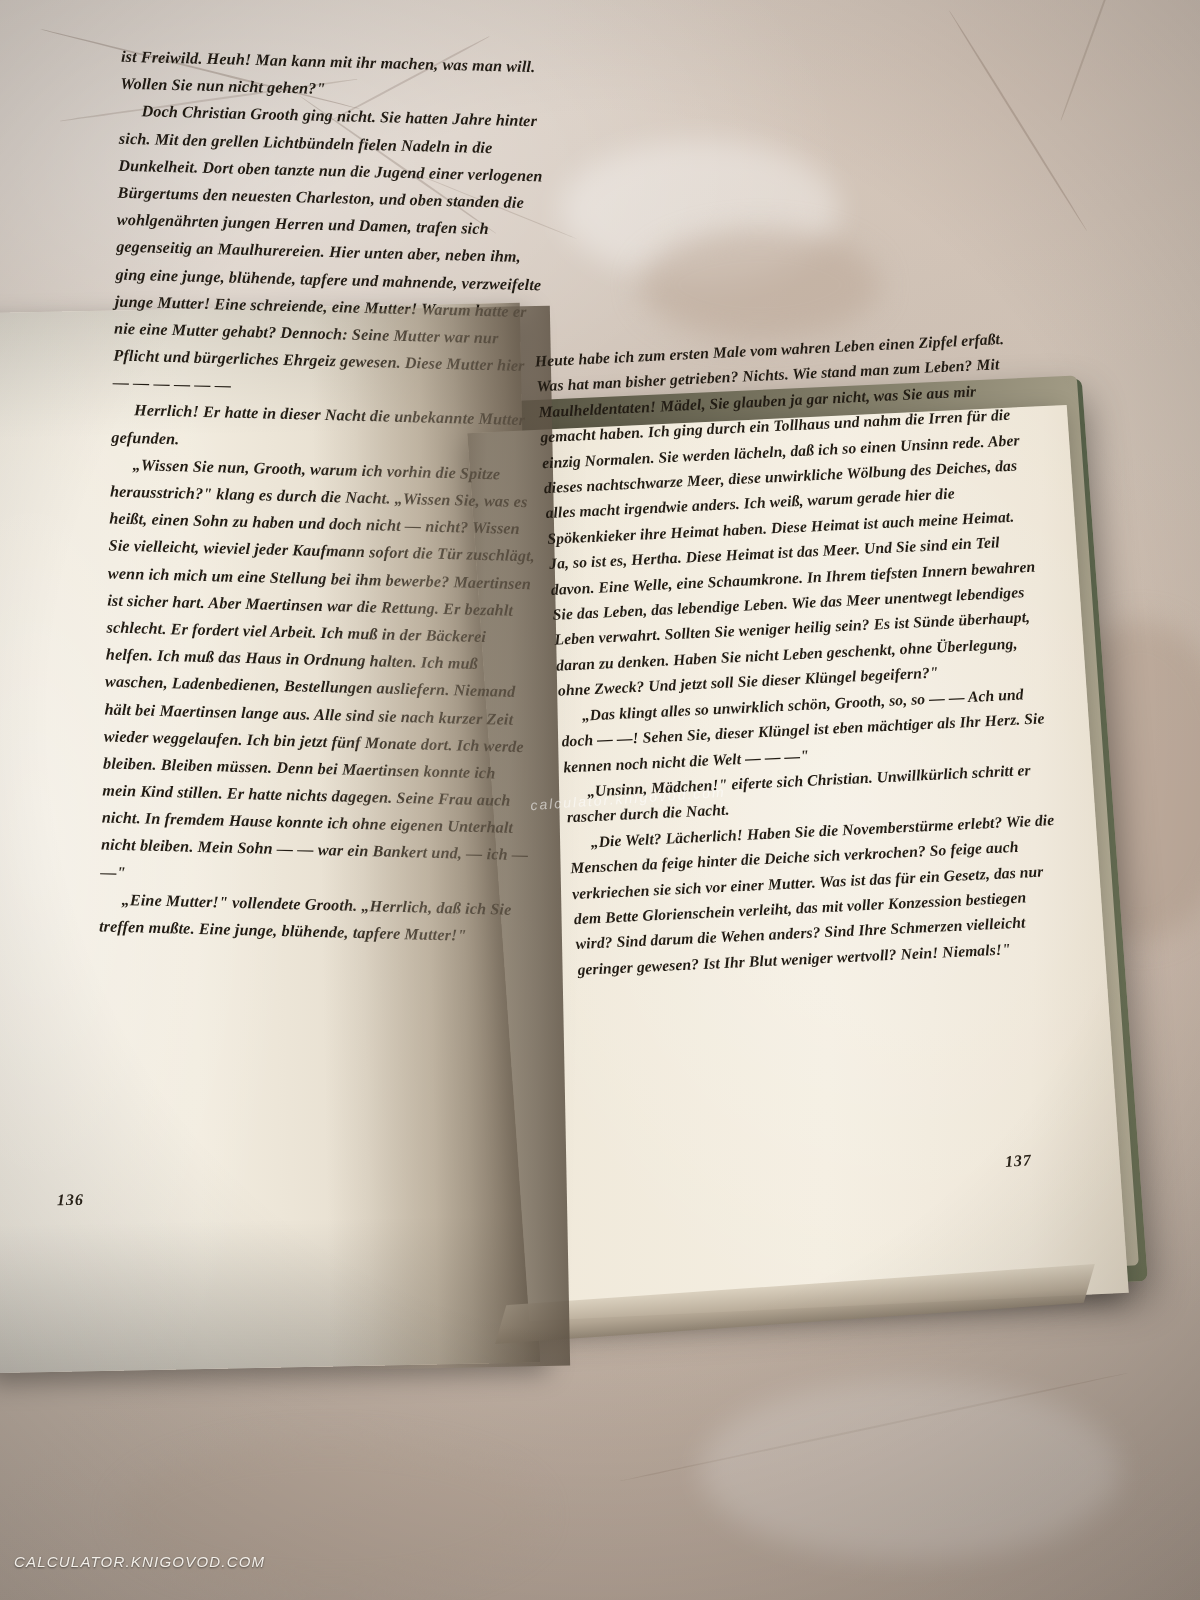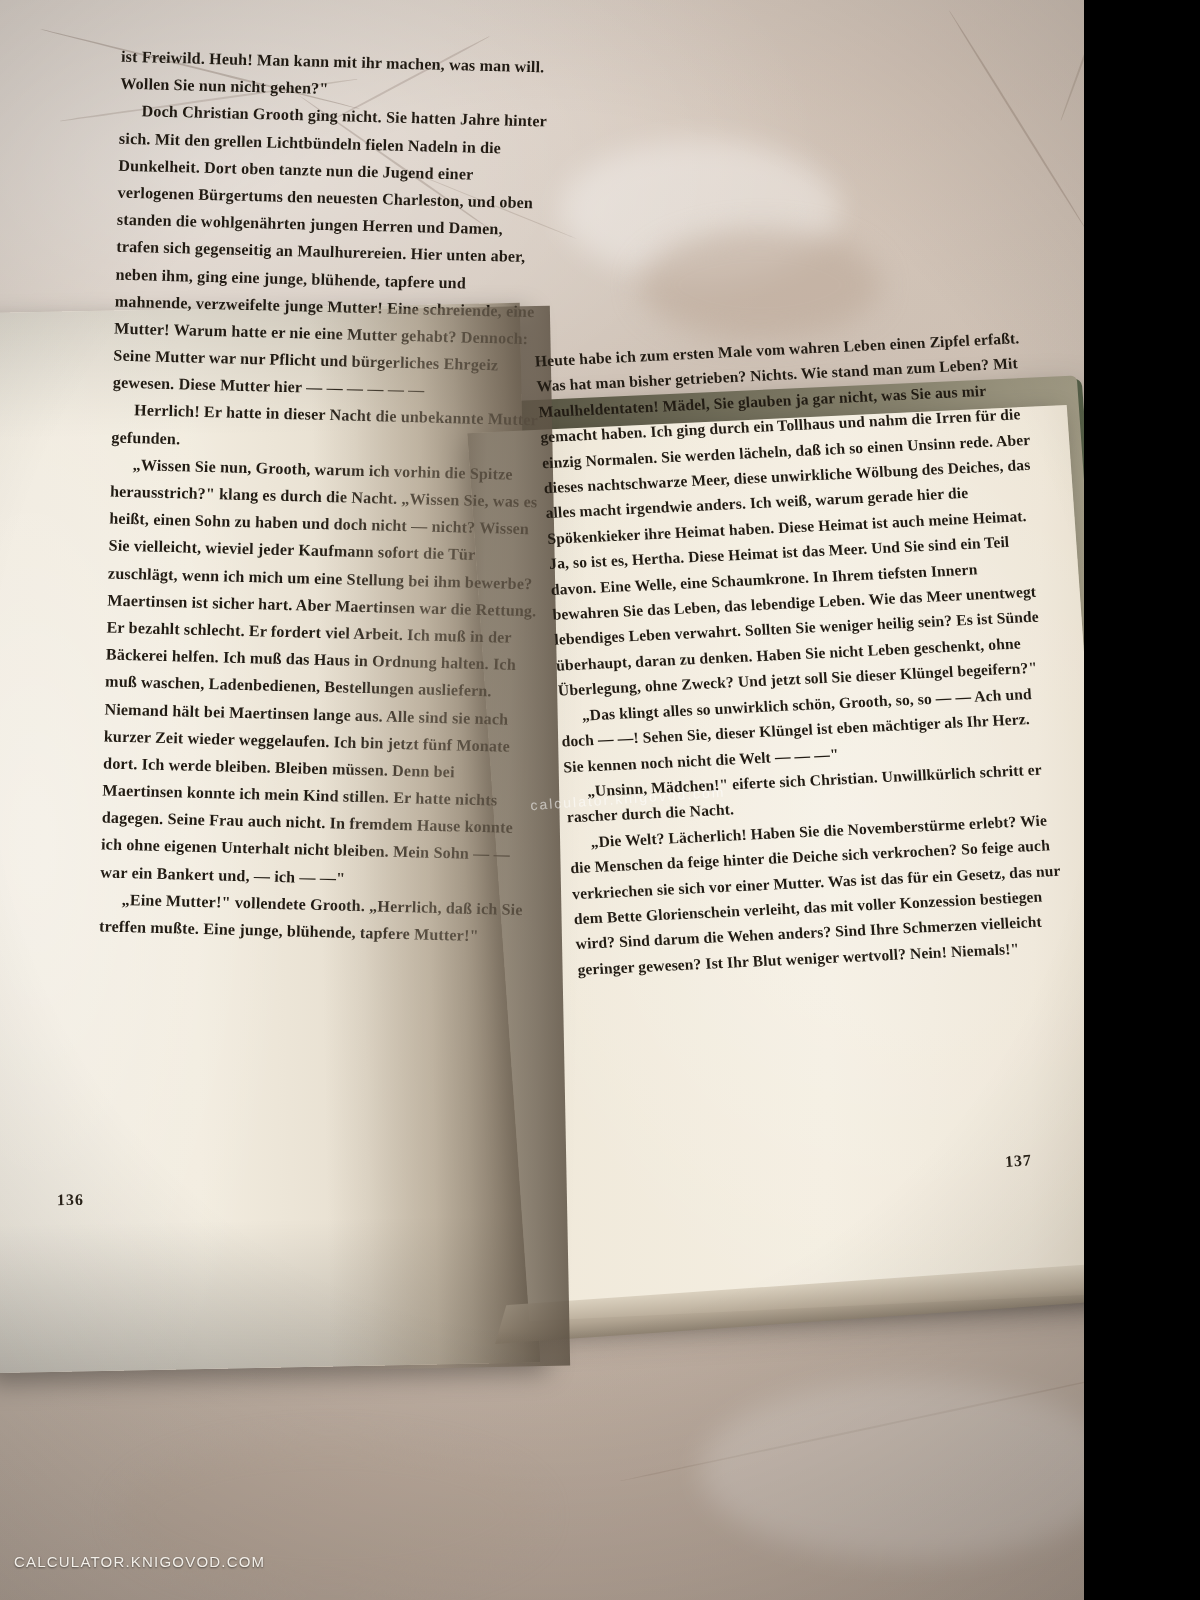--- a/index.html
+++ b/index.html
@@ -9,30 +9,31 @@
   }
   body {
     width: 1200px;
     height: 1600px;
     overflow: hidden;
     font-family: "Liberation Serif", serif;
   }
 
   #photo {
     position: relative;
-    width: 1084px;
+    width: 1200px;
     height: 1600px;
     overflow: hidden;
     
     background:
       radial-gradient(ellipse 900px 500px at 18% 10%, rgba(255,255,255,0.40), rgba(255,255,255,0) 70%),
       radial-gradient(ellipse 700px 420px at 85% 5%, rgba(214,196,182,0.55), rgba(214,196,182,0) 70%),
       radial-gradient(ellipse 800px 600px at 95% 55%, rgba(201,182,168,0.75), rgba(201,182,168,0) 72%),
       radial-gradient(ellipse 900px 500px at 50% 100%, rgba(188,170,156,0.8), rgba(188,170,156,0) 70%),
       linear-gradient(160deg, #ddd2c8 0%, #cfc2b6 30%, #c7b9ac 55%, #bfb0a3 78%, #b2a295 100%);
+    font-style: italic;
   }
 
   
   .vein {
     position: absolute;
     background: rgba(120,100,88,0.22);
     transform-origin: 0 0;
     border-radius: 50%;
   }
   .blotch {

